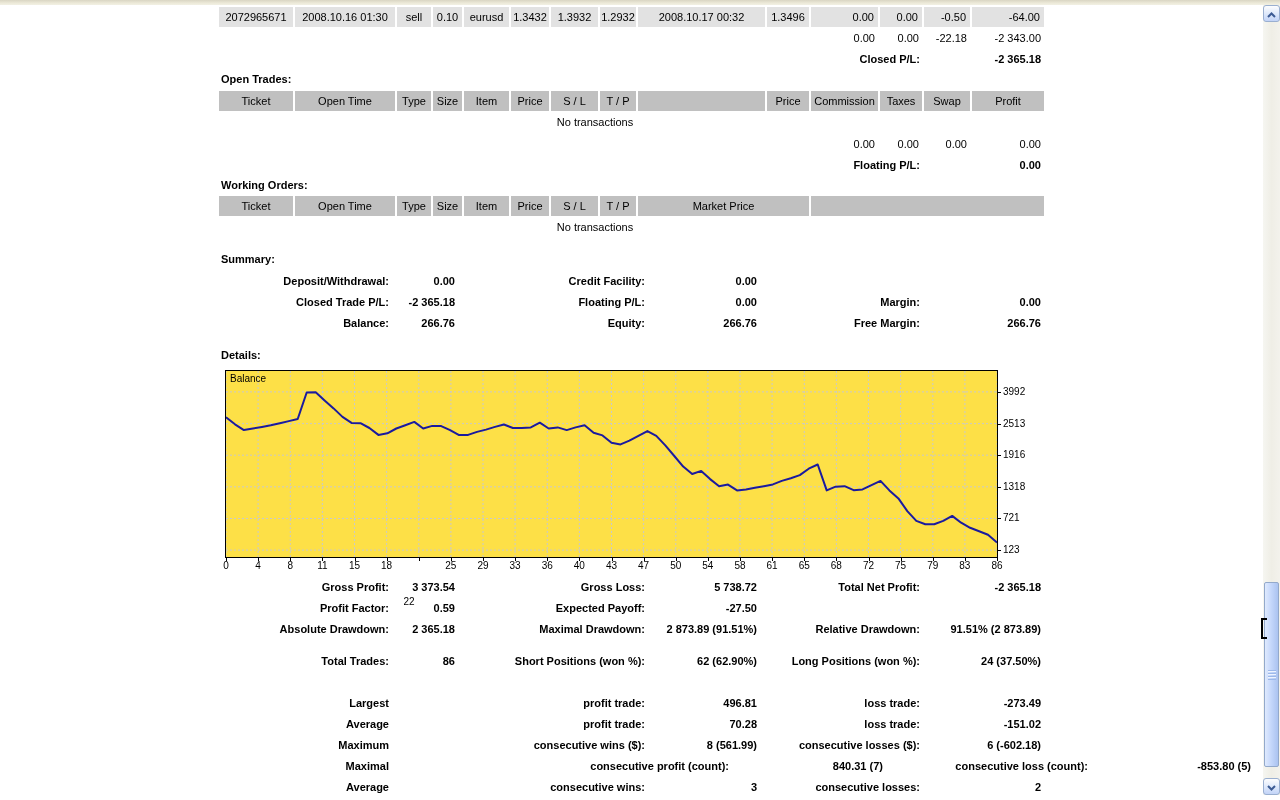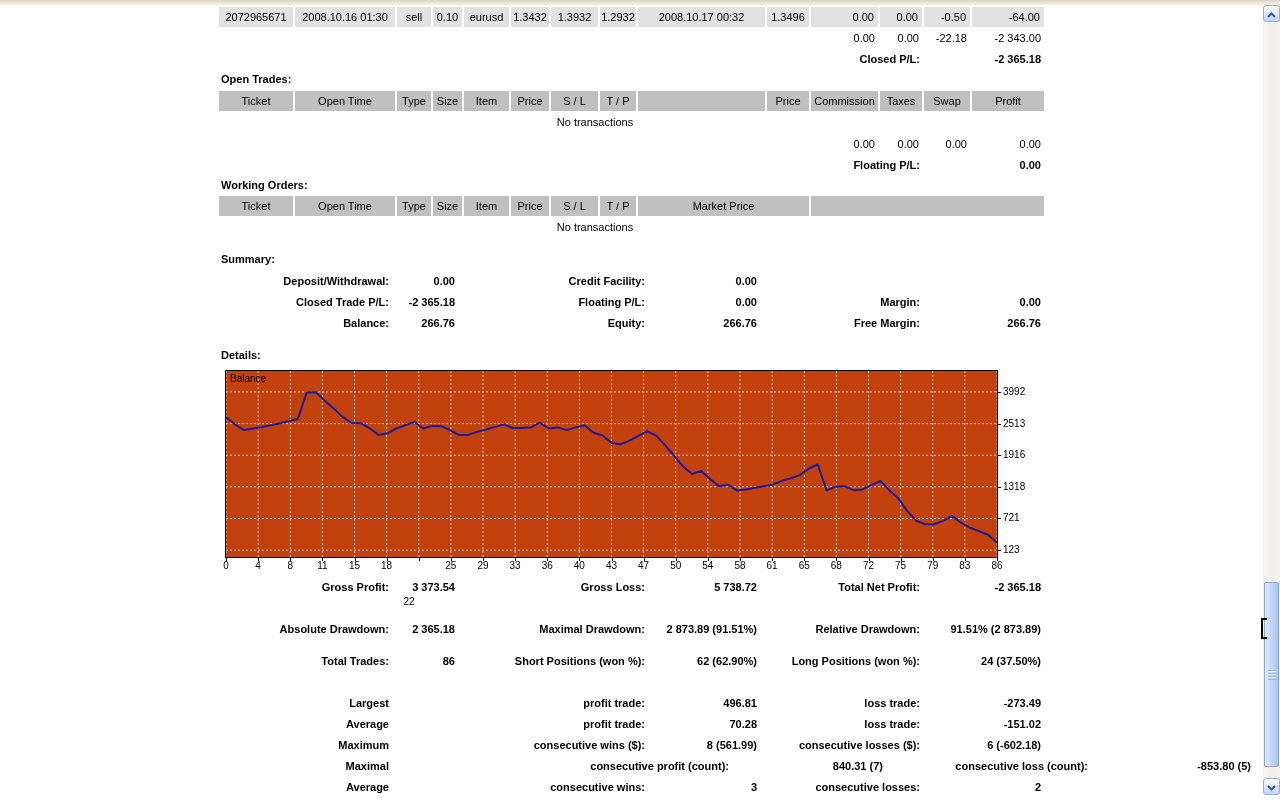--- a/index.html
+++ b/index.html
@@ -11,21 +11,21 @@
   .cellrow{position:absolute;left:0;display:grid;column-gap:2px;height:20px;}
   .cellrow .cell{background:#c0c0c0;text-align:center;line-height:20px;white-space:nowrap;overflow:hidden;}
   .cellrow.traderow .cell{background:#e2e2e2;}
   .cellrow .cell.num{text-align:right;padding-right:4px;box-sizing:border-box;}
   .cellrow.plainrow{height:15px;}
   .cellrow.plainrow .cell{background:transparent;text-align:right;padding-right:3px;line-height:15px;box-sizing:border-box;}
   .srow{position:absolute;left:0;display:grid;grid-template-columns:170px 66px 190px 112px 163px 121px;
     font-weight:bold;height:15px;line-height:14px;}
   .srow span{text-align:right;white-space:nowrap;overflow:visible;}
   .notrans{position:absolute;left:0;width:752px;text-align:center;}
-  #chartPlot{position:absolute;left:6px;top:370px;width:771px;height:186px;border:1px solid #000;background:#c2410c;}
+  #chartPlot{position:absolute;left:6px;top:370px;width:771px;height:186px;border:1px solid #000;background:#fde047;}
   #balanceLabel{position:absolute;left:4px;top:2px;font-size:10px;z-index:3;}
   .ylab{position:absolute;font-size:10px;white-space:nowrap;}
   .xlab{position:absolute;font-size:10px;top:560px;transform:translateX(-50%);white-space:nowrap;}
   .ytick{position:absolute;width:3px;height:1px;background:#000;}
   .xtick{position:absolute;width:1px;height:3px;background:#000;top:558px;}
   .scrollbar{position:absolute;right:0;top:5px;width:17px;height:790px;
     background:linear-gradient(90deg,#f6f6f1 0,#efeee6 50%,#f3f2ec 100%);border-left:1px solid #fff;}
   .sbtn{position:absolute;left:0;width:17px;height:17px;box-sizing:border-box;border:1px solid #9aafd0;border-radius:3px;
     background:linear-gradient(180deg,#fdfdfe 0,#dce7fb 55%,#c2d3f7 100%);display:flex;align-items:center;justify-content:center;}
   .sbtn.down{bottom:0;}
@@ -211,20 +211,28 @@
       <span>Free Margin:</span>
       <span>266.76</span>
     </div>
     <div class="srow" style="top: 580px;">
       <span>Gross Profit:</span>
       <span>3 373.54</span>
       <span>Gross Loss:</span>
       <span>5 738.72</span>
       <span>Total Net Profit:</span>
       <span>-2 365.18</span>
+    </div>
+    <div class="srow" style="top: 601px;">
+      <span>Profit Factor:</span>
+      <span>0.59</span>
+      <span>Expected Payoff:</span>
+      <span>-27.50</span>
+      <span></span>
+      <span></span>
     </div>
     <div class="srow" style="top: 622px;">
       <span>Absolute Drawdown:</span>
       <span>2 365.18</span>
       <span>Maximal Drawdown:</span>
       <span>2 873.89 (91.51%)</span>
       <span>Relative Drawdown:</span>
       <span>91.51% (2 873.89)</span>
     </div>
     <div class="srow" style="top: 654px;">

